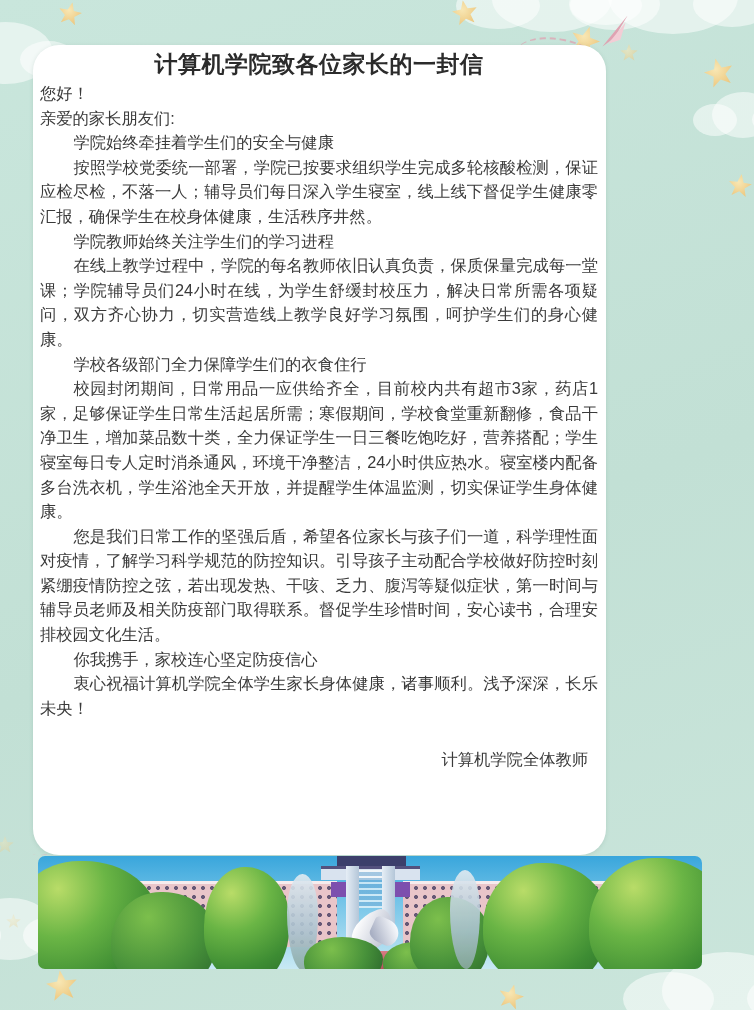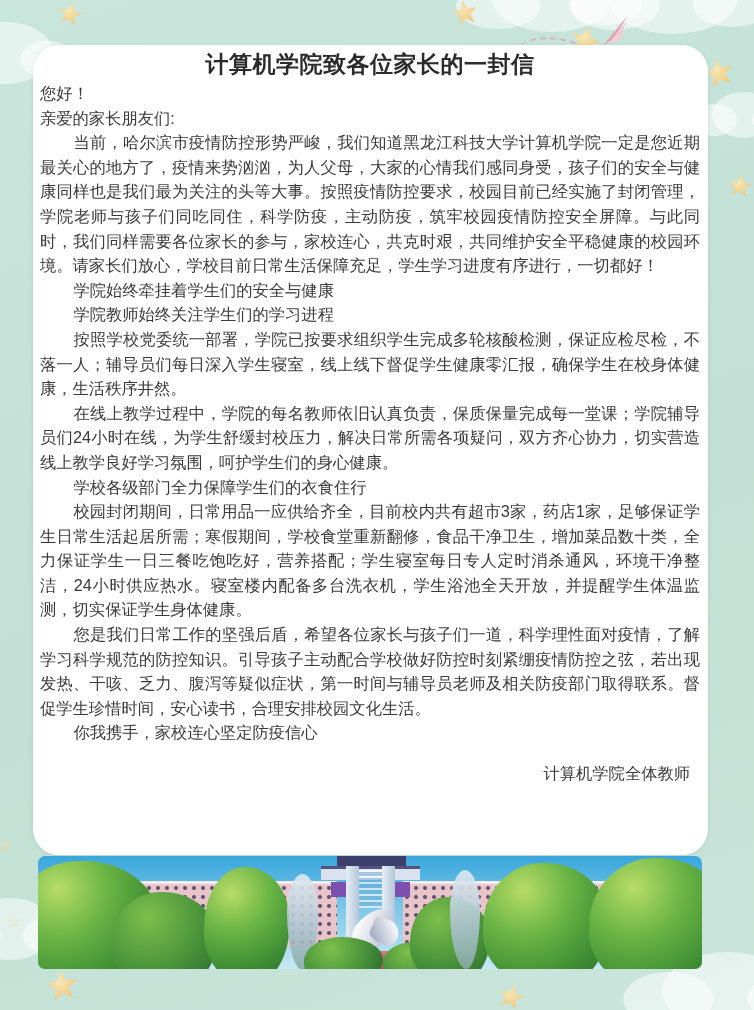--- a/index.html
+++ b/index.html
@@ -25,30 +25,30 @@
              clip-path:polygon(0 100%,100% 0,42% 78%);background:#dfa3b2;}
   .plane .w2{position:absolute;left:6px;top:6px;width:70%;height:70%;
              clip-path:polygon(0 100%,100% 0,55% 100%);background:#f2cdd5;}
   .trail{position:absolute;border-radius:50%;}
   .trail.t-top{width:86px;height:42px;border-top:2px dashed rgba(223,163,178,.75);
                border-left:none;border-right:none;border-bottom:none;transform:rotate(9deg);}
   .trail.t-arc{width:74px;height:108px;border-right:2.5px dashed rgba(230,172,186,.8);
                border-left:none;border-top:none;border-bottom:none;transform:rotate(14deg);}
 
   
-  .card{position:absolute;left:33px;top:45px;width:675px;height:810px;background:#ffffff;
+  .card{position:absolute;left:33px;top:45px;width:573px;height:810px;background:#ffffff;
         border-radius:26px;box-shadow:0 1px 4px rgba(90,130,118,.18);}
   .card-inner{position:absolute;left:7px;right:8px;top:3px;}
   .title{margin:0;height:33px;line-height:33px;text-align:center;
          font-size:23px;font-weight:bold;color:#2b2b2b;letter-spacing:.5px;}
   .letter-body{font-size:16.3px;line-height:24.6px;color:#3a3a3a;}
   .para{margin:0;text-align:justify;text-justify:inter-ideograph;word-break:break-all;}
   .para.body,.para.subheading{text-indent:2.05em;}
   .para.salutation{text-indent:0;}
-  .signature{margin-top:18px;text-align:right;padding-right:10px;
+  .signature{margin-top:29px;text-align:right;padding-right:10px;
              font-size:16.3px;color:#3a3a3a;}
 
   
   .photo{position:absolute;left:38px;top:856px;width:664px;height:113px;border-radius:7px;
          overflow:hidden;background:linear-gradient(180deg,#39a6dc 0%,#74c4e8 40%,#c8e9f4 100%);}
   .ph{position:absolute;}
   .bldg{background-color:#e9c5c9;
         background-image:radial-gradient(circle at 4px 4px,rgba(68,60,96,.8) 1.6px,rgba(68,60,96,0) 2.3px);
         background-size:9px 9px;border-top:3px solid #f6ecee;}
   .bldg.left{left:8%;top:22%;width:37%;height:56%;}
@@ -105,29 +105,29 @@
   <div class="trail t-top" style="left:514px;top:38px;"></div>
   <div class="trail t-arc" style="left:8px;top:748px;"></div>
 
   <div class="card">
     <div class="card-inner">
       <h1 class="title">计算机学院致各位家长的一封信</h1>
       <div class="letter-body">
 
       <p class="para salutation">您好！</p>
           <p class="para salutation">亲爱的家长朋友们:</p>
-          <p class="para body">当前，哈尔滨市疫情防控形势严峻，我们知道黑龙江科技大学计算机学院一定是您近期最关心的地方了，疫情来势汹汹，为人父母，大家的心情我们感同身受，孩子们的安全与健康同样也是我们最为关注的头等大事。按照疫情防控要求，校园目前已经实施了封闭管理，学院老师与孩子们同吃同住，科学防疫，主动防疫，筑牢校园疫情防控安全屏障。与此同时，我们同样需要各位家长的参与，家校连心，共克时艰，共同维护安全平稳健康的校园环境。请家长们放心，学校目前日常生活保障充足，学生学习进度有序进行，一切都好！</p>
           <p class="para subheading">学院始终牵挂着学生们的安全与健康</p>
+          <p class="para body">按照学校党委统一部署，学院已按要求组织学生完成多轮核酸检测，保证应检尽检，不落一人；辅导员们每日深入学生寝室，线上线下督促学生健康零汇报，确保学生在校身体健康，生活秩序井然。</p>
           <p class="para subheading">学院教师始终关注学生们的学习进程</p>
-          <p class="para body">按照学校党委统一部署，学院已按要求组织学生完成多轮核酸检测，保证应检尽检，不落一人；辅导员们每日深入学生寝室，线上线下督促学生健康零汇报，确保学生在校身体健康，生活秩序井然。</p>
           <p class="para body">在线上教学过程中，学院的每名教师依旧认真负责，保质保量完成每一堂课；学院辅导员们24小时在线，为学生舒缓封校压力，解决日常所需各项疑问，双方齐心协力，切实营造线上教学良好学习氛围，呵护学生们的身心健康。</p>
           <p class="para subheading">学校各级部门全力保障学生们的衣食住行</p>
           <p class="para body">校园封闭期间，日常用品一应供给齐全，目前校内共有超市3家，药店1家，足够保证学生日常生活起居所需；寒假期间，学校食堂重新翻修，食品干净卫生，增加菜品数十类，全力保证学生一日三餐吃饱吃好，营养搭配；学生寝室每日专人定时消杀通风，环境干净整洁，24小时供应热水。寝室楼内配备多台洗衣机，学生浴池全天开放，并提醒学生体温监测，切实保证学生身体健康。</p>
           <p class="para body">您是我们日常工作的坚强后盾，希望各位家长与孩子们一道，科学理性面对疫情，了解学习科学规范的防控知识。引导孩子主动配合学校做好防控时刻紧绷疫情防控之弦，若出现发热、干咳、乏力、腹泻等疑似症状，第一时间与辅导员老师及相关防疫部门取得联系。督促学生珍惜时间，安心读书，合理安排校园文化生活。</p>
           <p class="para subheading">你我携手，家校连心坚定防疫信心</p>
+          <p class="para body">衷心祝福计算机学院全体学生家长身体健康，诸事顺利。浅予深深，长乐未央！</p>
         </div>
       <div class="signature">计算机学院全体教师</div>
     </div>
   </div>
 
   <div class="photo">
     <div class="ph bldg left"></div>
     <div class="ph bldg right"></div>
     <div class="ph gate-top"></div>
     <div class="ph gate-beam"></div>

